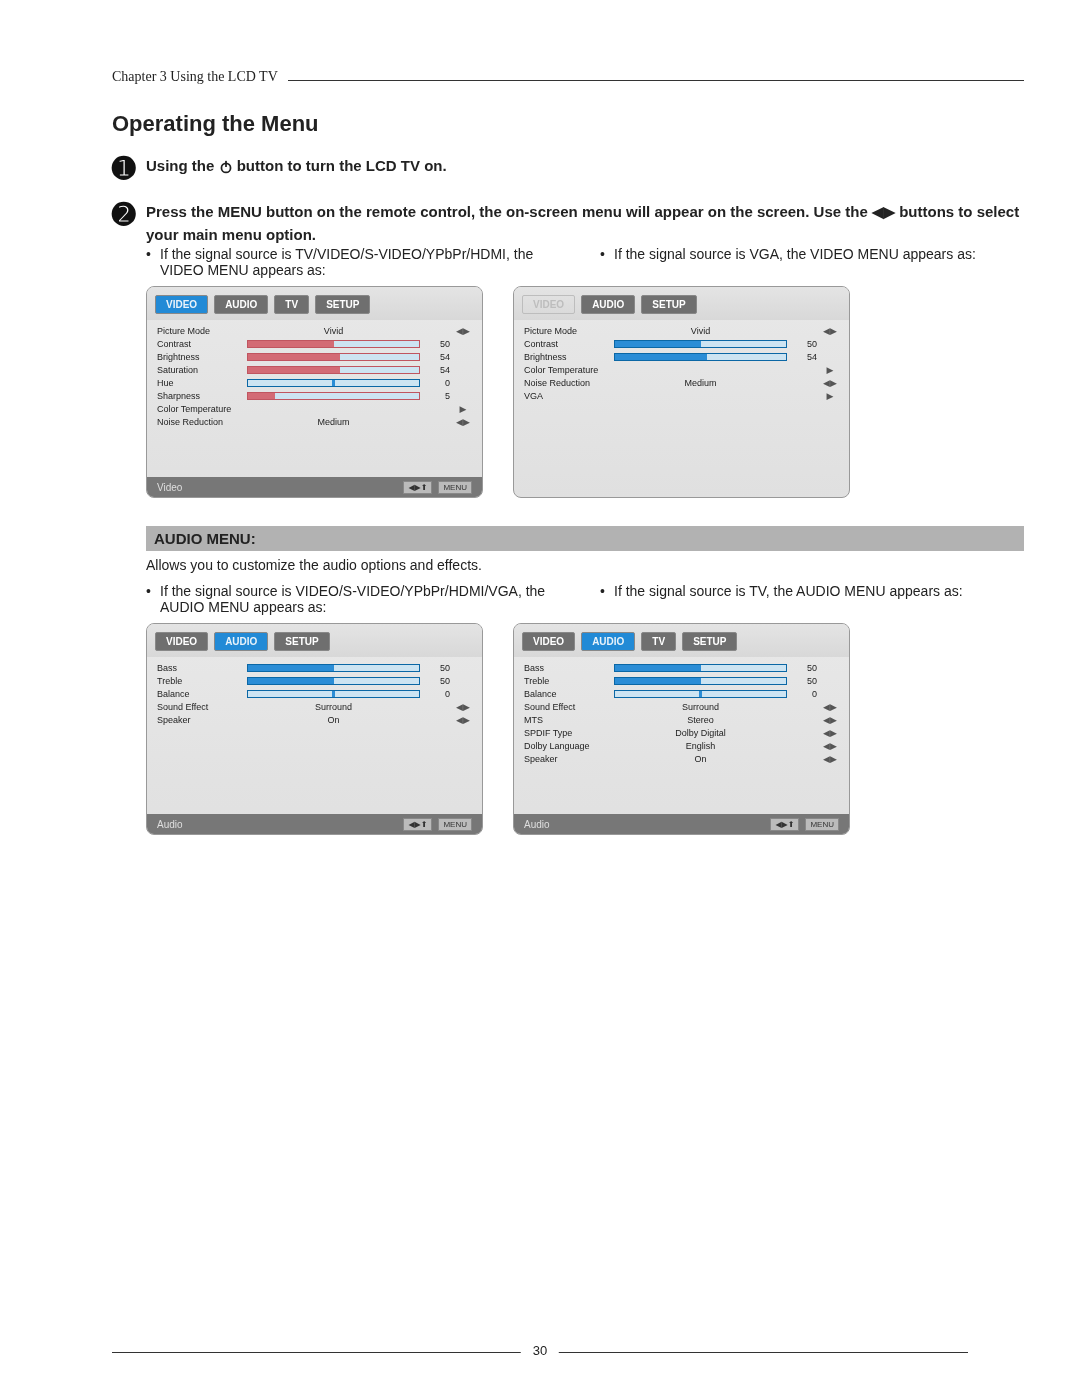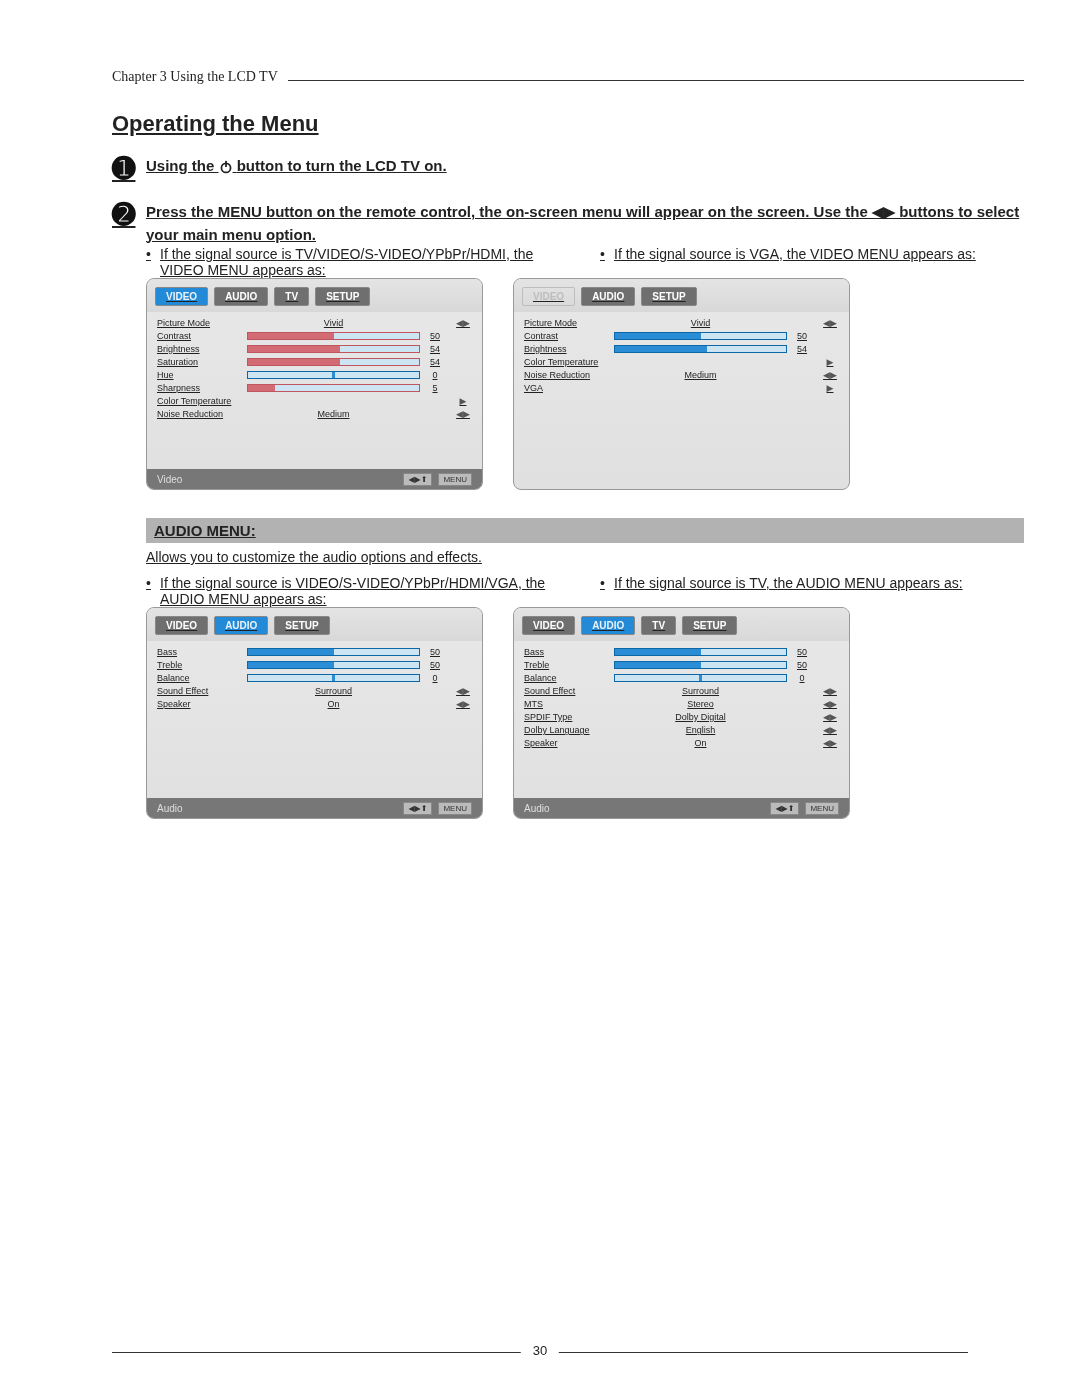--- a/index.html
+++ b/index.html
@@ -1,47 +1,47 @@
 <!DOCTYPE html>
 <html><head>
 <meta charset="utf-8">
 <style>
   html, body { margin:0; padding:0; background:#fff; font-family: Arial, Helvetica, sans-serif; color:#222; }
-  .page { width: 1080px; height:1397px; position:relative; box-sizing:border-box; padding: 80px 56px 0 112px; text-decoration: underline; }
+  .page { width: 1080px; height:1397px; position:relative; box-sizing:border-box; padding: 80px 56px 0 112px; }
   .header-line { border-top:1px solid #333; position:relative; }
   .header-title { position:absolute; top:-12px; left:0; background:#fff; padding-right:10px; font-size:14px; font-family: Georgia, 'Times New Roman', serif; color:#222; }
   .section-title { margin-top:30px; font-size:22px; font-weight:bold; font-family: Arial, Helvetica, sans-serif; }
   .step { display:flex; align-items:flex-start; margin-top:18px; }
   .step-num { font-size:28px; font-weight:bold; width:34px; flex:none; line-height:1; color:#111; }
   .step-text { font-size:15px; line-height:1.5; font-weight:600; color:#222; }
   .power-icon svg { display:inline-block; vertical-align:middle; }
   .menu-section-title { background:#b2b2b2; font-weight:600; font-size:15px; padding:4px 8px; margin-top:14px; font-family: Arial, Helvetica, sans-serif; }
   .desc-text { font-size:14px; margin:6px 0 10px 0; }
   .captions-row { display:flex; gap:30px; font-size:14px; }
   .cap-left, .cap-right { flex:1; display:flex; align-items:flex-start; }
   .cap-bullet { width:14px; flex:none; }
-  .panels-row { display:flex; gap:30px; margin-top:0; }
+  .panels-row { display:flex; gap:30px; margin-top:8px; }
   .tv-panel {
     width:335px; height:210px; border:1px solid #999; border-radius:8px;
     background: linear-gradient(#e8e8e8, #e0e0e0);
     overflow:hidden; position:relative;
   }
   .tab-row { display:flex; padding:8px 8px 6px 8px; gap:6px; background: linear-gradient(#e4e4e4,#d8d8d8); }
   .tab-btn {
     font-size:10px; font-weight:bold; color:#fff; background:#6f6f6f;
     padding:3px 10px; border:1px solid #888; border-radius:2px; flex:none;
     text-transform:uppercase;
   }
   .tab-btn.active { background:#228ad6; color:#eaf3fa; }
   .tab-btn.ghost { background:transparent; color:#bdbdbd; border:1px solid #bdbdbd; }
   .tv-body { padding:4px 10px 2px 10px; }
   .tv-row { display:flex; align-items:center; font-size:9px; color:#222; margin:1px 0; height:12px; }
   .tv-label { width:90px; flex:none; }
   .tv-mid { flex:1; display:flex; align-items:center; justify-content:center; height:8px;text-align:right; }
-  .tv-val { width:30px; flex:none; text-align:center; padding-right:4px; }
+  .tv-val { width:30px; flex:none; text-align:right; padding-right:4px; }
   .tv-arrow { width:18px; flex:none; text-align:center; color:#555; font-size:9px; }
   .slider-track { width:100%; height:6px; border:1px solid #0b67a5; background:#cde4f2; position:relative; }
   .slider-fill { position:absolute; top:0; left:0; bottom:0; background:#2b8dd6; }
   .slider-fill.pink { background:#d36b75; }
   .slider-track.pink { border-color:#c05560; }
   .tv-bottom {
     position:absolute; left:0; right:0; bottom:0; height:20px;
     background:#777; color:#dfdfdf; font-size:10px;
     display:flex; align-items:center; padding:0 10px; justify-content:space-between;
   }

